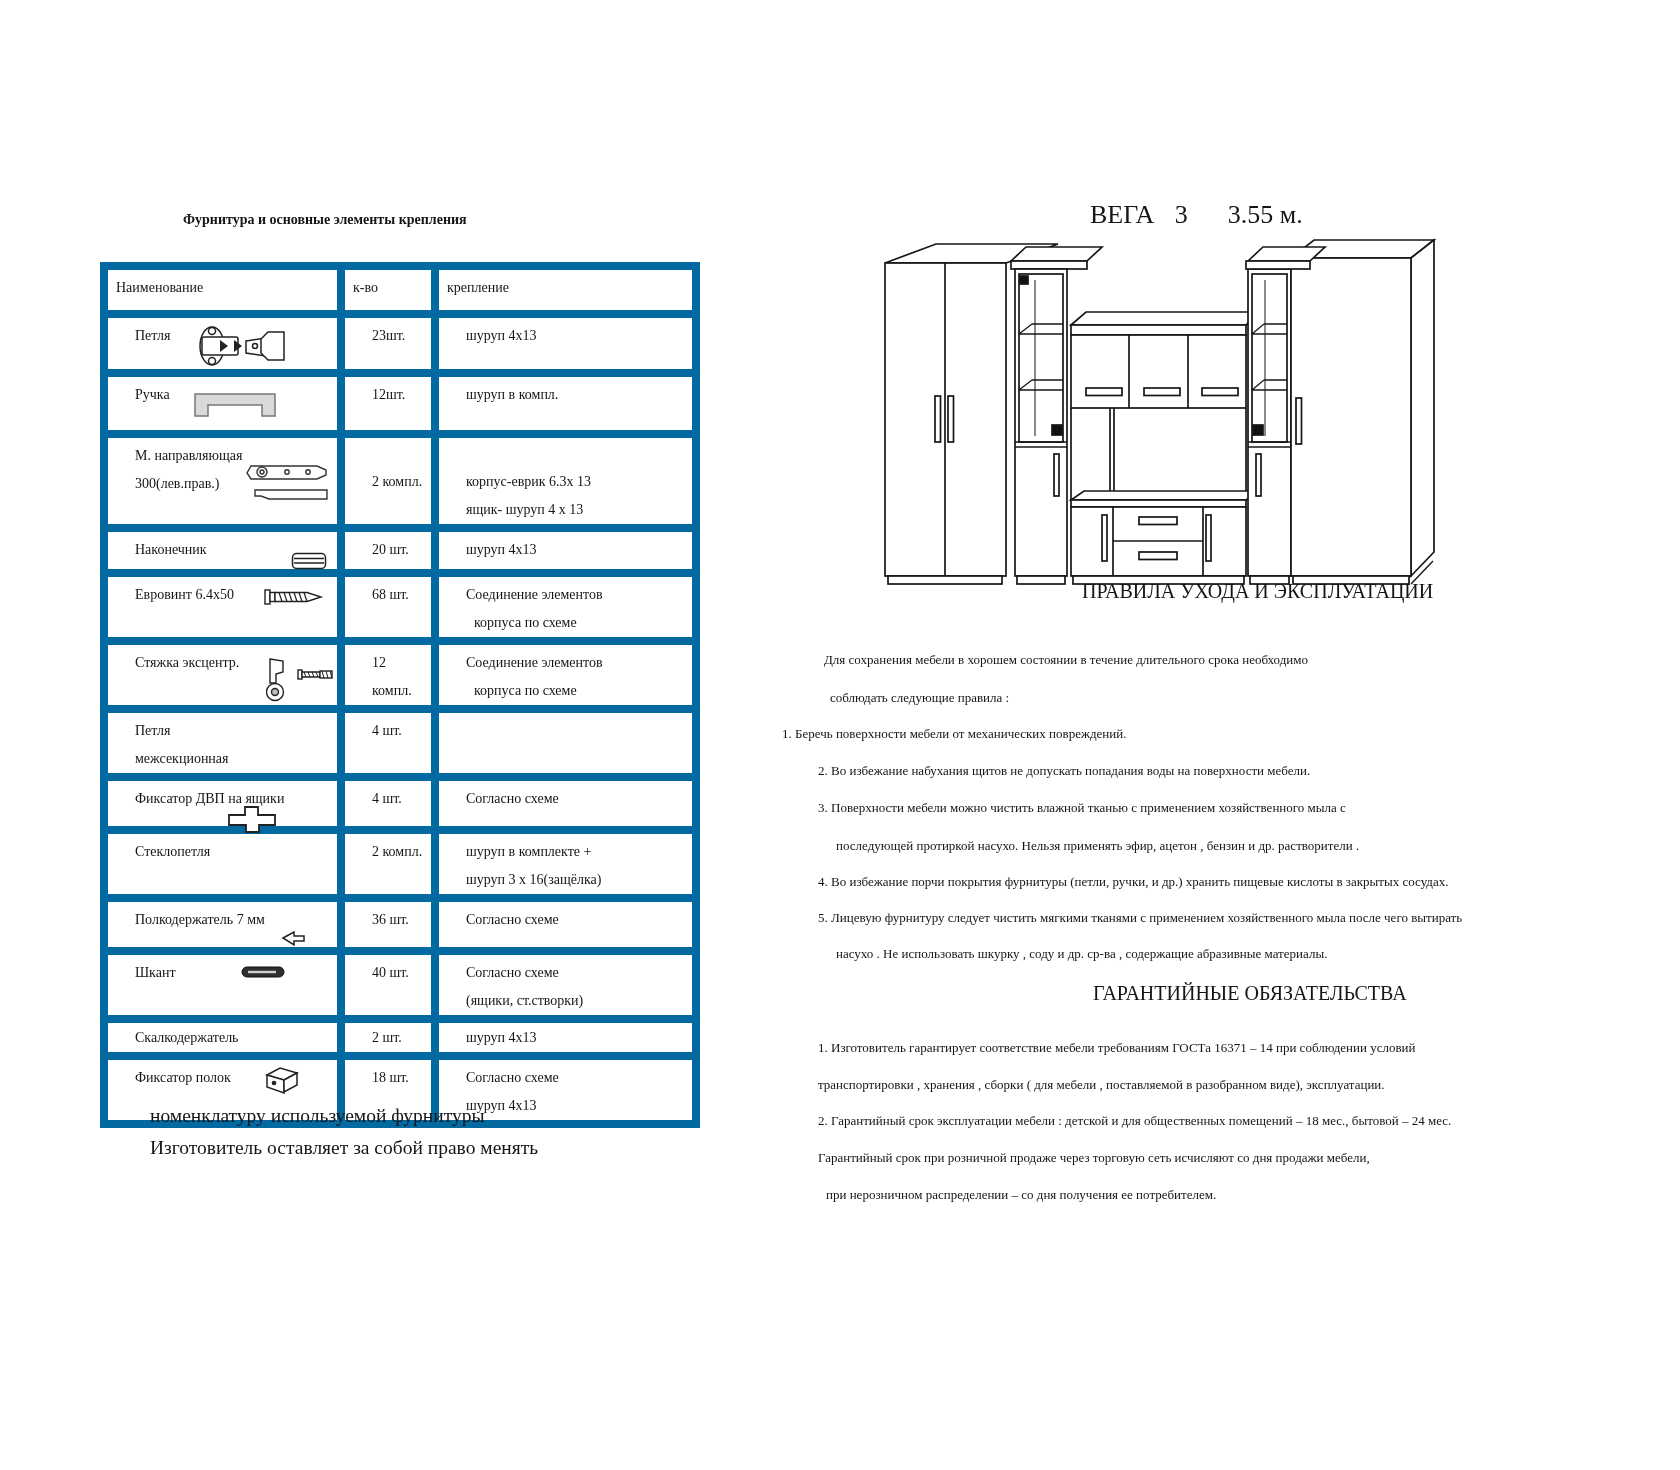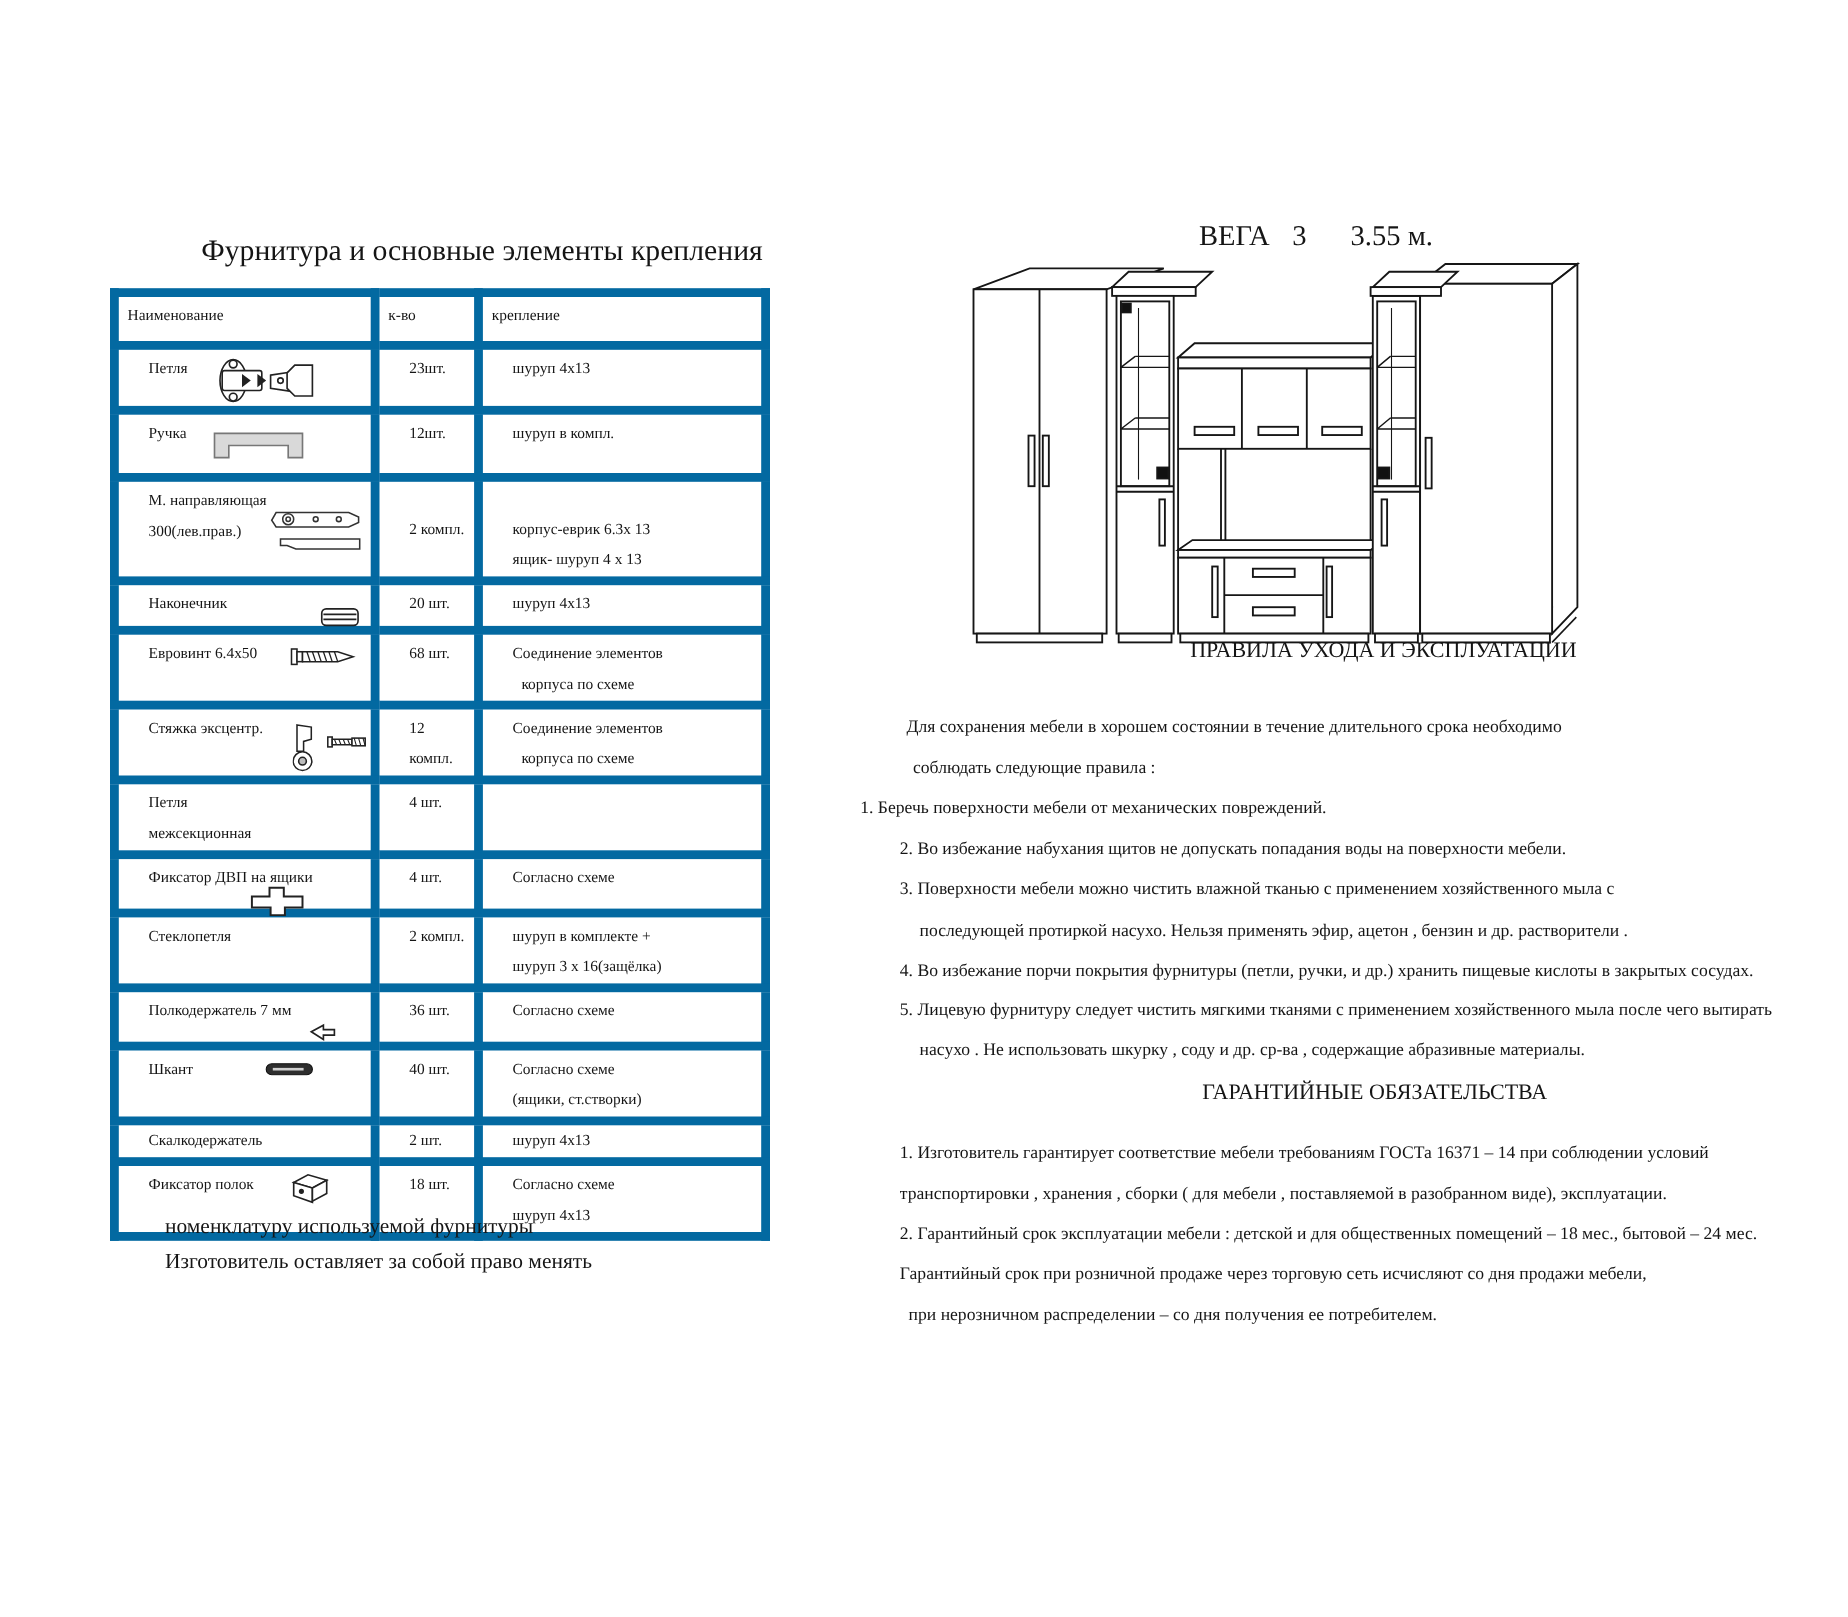--- a/index.html
+++ b/index.html
@@ -1,38 +1,38 @@
 <!DOCTYPE html>
 <html><head>
 <meta charset="utf-8">
 <style>
   html,body{margin:0;padding:0;background:#e8e8e8;}
   .sheet{position:relative;width:1680px;height:1470px;background:#ffffff;overflow:hidden;
          font-family:"Liberation Serif","DejaVu Serif",serif;color:#151515;}
   .abs{position:absolute;}
 
   
-  .tbl-title{left:183px;top:212px;font-size:27px;font-weight:normal;}
+  .tbl-title{left:183px;top:212px;font-size:14px;font-weight:bold;}
   table.hw{position:absolute;left:100px;top:262px;border-collapse:collapse;table-layout:fixed;width:592px;}
   table.hw td,table.hw th{border:8px solid #0369a1;vertical-align:top;padding:4px 6px 0 8px;
         font-size:14px;font-weight:normal;text-align:left;line-height:28px;overflow:visible;}
   table.hw td{position:relative;padding-left:27px;}
   td.qty,th.qty{padding-left:10px;}
   .ic{position:absolute;}
   .pad-dn{padding-top:30px !important;}
   .fix2{padding-left:8px;}
 
   
   .note{left:150px;top:1100px;font-size:19.5px;line-height:32px;}
 
   
   .prod-title{left:1090px;top:200px;font-size:26px;display:flex;font-family:Liberation Serif, serif;}
   .prod-title .model{word-spacing:14px;}
   .prod-title .size{margin-left:40px;}
-  .rline{position:absolute;font-size:16px;white-space:nowrap;}
+  .rline{position:absolute;font-size:13px;white-space:nowrap;}
   .sec-title{position:absolute;font-size:20px;white-space:nowrap;}
 
   svg{display:block;}
 </style>
 </head>
 <body>
 
 <div class="sheet">
 
   <div class="abs tbl-title">Фурнитура и основные элементы крепления</div>

